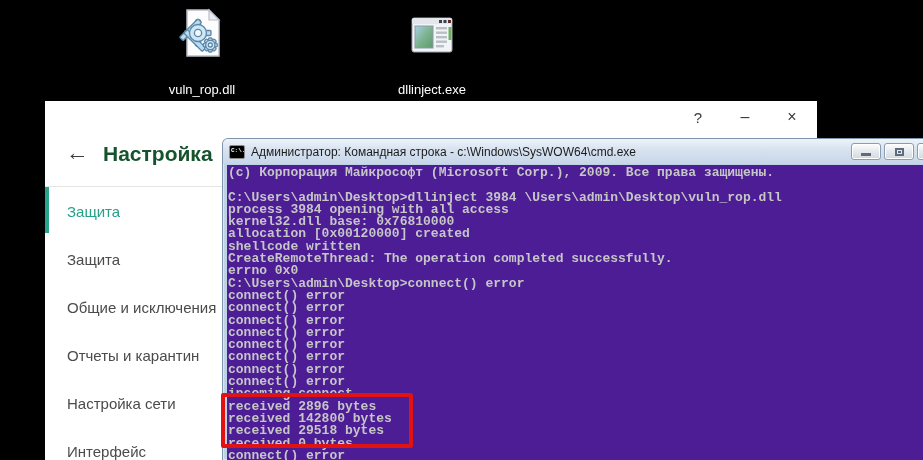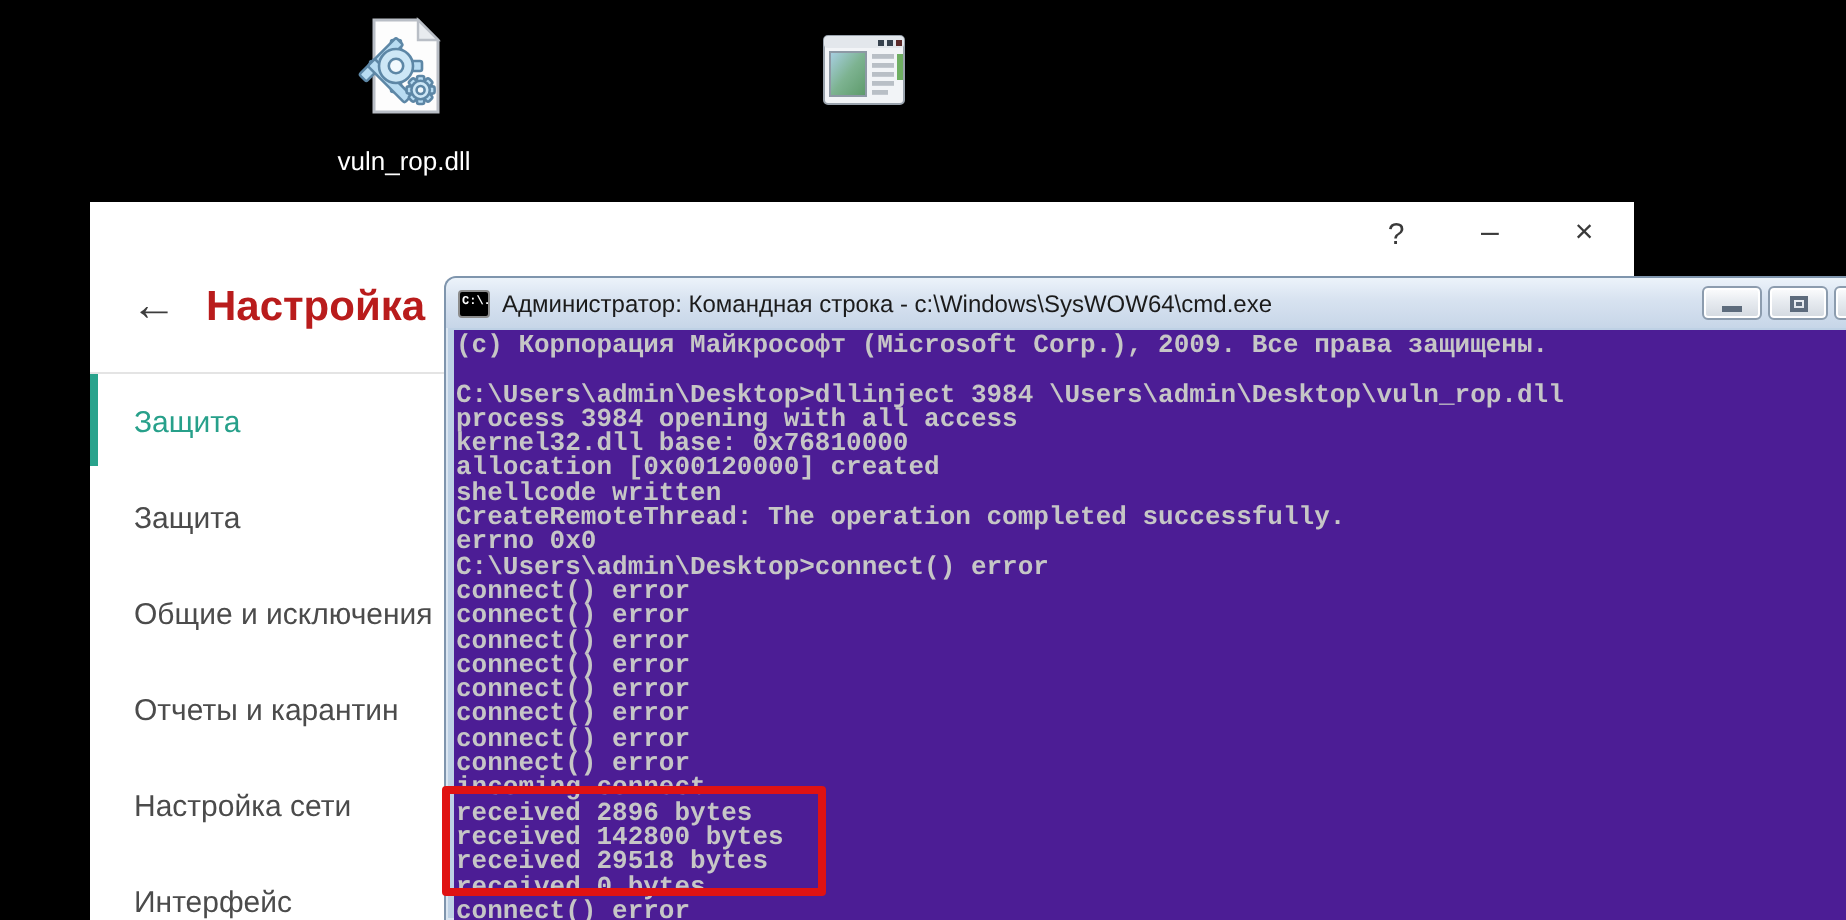--- a/index.html
+++ b/index.html
@@ -2,33 +2,33 @@
 <html><head>
 <meta charset="utf-8">
 <style>
   * { margin:0; padding:0; box-sizing:border-box; }
   html,body { width:923px; height:460px; overflow:hidden; background:#000; font-family:"Liberation Sans",sans-serif; }
   .desktop { position:absolute; inset:0; width:923px; height:460px; background:#000; }
 
   
   .desk-icon { position:absolute; width:120px; text-align:center; cursor:default; }
   .desk-icon .art { display:inline-block; }
-  .desk-icon .lbl { margin-top:10px; color:#fff; font-size:13px; text-shadow:1px 1px 2px #000, 0 0 3px #000; }
+  .desk-icon .lbl { margin-top:20px; color:#fff; font-size:13px; text-shadow:1px 1px 2px #000, 0 0 3px #000; }
   #icon-dll { left:142px; top:8px; }
   #icon-exe { left:372px; top:10px; }
 
   
   .settings-win { position:absolute; left:45px; top:101px; width:772px; height:359px; background:#fff; z-index:2; }
   .settings-controls { position:absolute; top:5px; right:16px; display:flex; gap:29px; }
   .settings-controls .ctl { width:18px; height:22px; display:flex; align-items:center; justify-content:center;
       color:#3a3a3a; font-size:16px; cursor:pointer; }
   .settings-controls .ctl.help { font-size:15px; }
   .settings-back { position:absolute; left:17px; top:36px; width:30px; height:30px; font-size:23px; color:#3d3d3d;
       display:flex; align-items:center; justify-content:center; cursor:pointer; }
-  .settings-title { position:absolute; left:58px; top:41px; font-size:21px; font-weight:bold; color:#b91c1c; }
+  .settings-title { position:absolute; left:58px; top:41px; font-size:21px; font-weight:bold; color:#14532d; }
   .sidebar { position:absolute; left:0; top:85px; width:772px; border-top:1px solid #e4e4e4; }
   .side-item { position:relative; height:48px; display:flex; align-items:center; padding-left:22px;
       font-size:15px; color:#4b4b4b; cursor:pointer; }
   .side-item.selected { color:#27a08a; }
   .side-item.selected::before { content:""; position:absolute; left:0; top:0; bottom:2px; width:4px; background:#29a38c; }
 
   
   .cmd-win { position:absolute; left:222px; top:138px; width:732px; height:322px; z-index:3;
       background:#bed1e5; border:1px solid #7f95ad; border-bottom:none; border-radius:6px 6px 0 0;
       box-shadow:0 0 0 1px rgba(255,255,255,.45) inset; }
@@ -112,20 +112,21 @@
         <g fill="#b9bfc6">
           <rect x="26" y="17" width="11" height="2.4"></rect>
           <rect x="26" y="21.5" width="11" height="2.4"></rect>
           <rect x="26" y="26" width="11" height="2.4"></rect>
           <rect x="26" y="30.5" width="11" height="2.4"></rect>
           <rect x="26" y="35" width="8" height="2.4"></rect>
         </g>
         <rect x="38.5" y="17" width="3" height="13" fill="#6fae62"></rect>
       </svg>
     </span>
+    <div class="lbl">dllinject.exe</div>
   </div>
 
   <div class="settings-win">
     <div class="settings-controls">
       <div class="ctl help">?</div>
       <div class="ctl">–</div>
       <div class="ctl">×</div>
     </div>
     <div class="settings-back">←</div>
     <div class="settings-title">Настройка</div>

